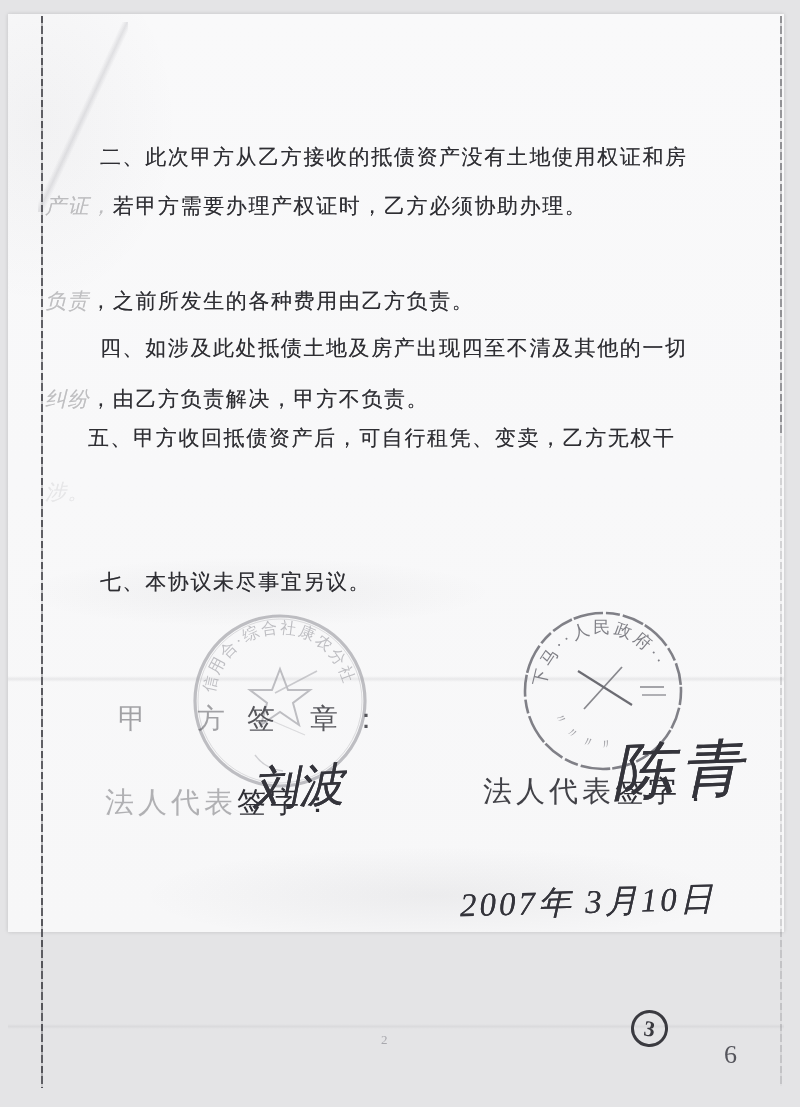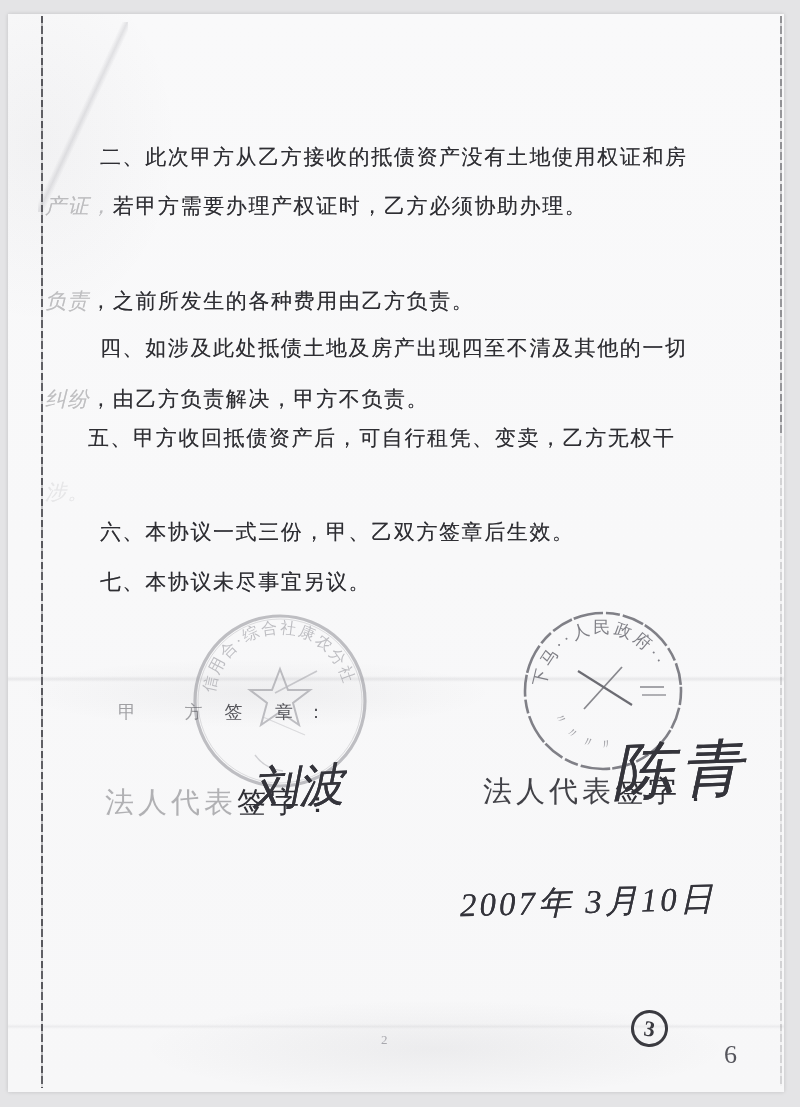--- a/index.html
+++ b/index.html
@@ -3,21 +3,21 @@
 <meta charset="utf-8">
 <style>
   html,body{margin:0;padding:0;}
   body{
     width:800px;height:1107px;position:relative;overflow:hidden;
     background:#e4e4e6;
     font-family:"Liberation Serif","DejaVu Serif",serif;
   }
   
   .paper{
-    position:absolute;left:8px;top:14px;width:776px;height:1078px;
+    position:absolute;left:8px;top:14px;width:776px;height:918px;
     background:
       radial-gradient(ellipse 340px 50px at 32% 63%, rgba(60,60,70,.05), transparent 70%),
       radial-gradient(ellipse 420px 70px at 55% 96%, rgba(60,60,70,.06), transparent 70%),
       radial-gradient(ellipse 200px 260px at 4% 12%, rgba(60,60,70,.04), transparent 70%),
       linear-gradient(#f9f9fa,#f7f7f8);
     box-shadow:0 0 4px rgba(0,0,0,.15);
   }
   
   .edge-line{
     position:absolute;width:2px;
@@ -50,21 +50,21 @@
   .l1{top:178px;left:37px;}
   .l2{top:227px;left:92px;}
   .l3{top:273px;left:37px;}
   .l4{top:320px;left:92px;}
   .l5{top:371px;left:37px;}
   .l6{top:410px;left:80px;}
   .l7{top:464px;left:37px;opacity:.30;filter:blur(.5px);}
   .l8{top:504px;left:92px;}
   .l9{top:554px;left:92px;}
   
-  .sig-label{position:absolute;font-size:18px;color:#3a3a40;white-space:nowrap;}
+  .sig-label{position:absolute;font-size:28px;color:#3a3a40;white-space:nowrap;}
   .sig-label .lp{letter-spacing:22px;opacity:.45;filter:blur(.4px);}
   .sig-label .ls{letter-spacing:14px;opacity:.85;}
   .sig-a{top:686px;left:110px;}
   .sig-b{top:679px;left:479px;}
   .rep-label{position:absolute;font-size:29px;letter-spacing:4px;color:#2f2f35;white-space:nowrap;}
   .rep-a{top:769px;left:97px;}
   .rep-a .rp{opacity:.35;filter:blur(.4px);}
   .rep-b{top:758px;left:475px;}
   .rep-b .rp{opacity:.9;}
   .handwritten{
@@ -100,21 +100,20 @@
   <div class="crease mid"></div>
   <div class="crease low"></div>
 
   <div class="tline l0"><span class="faded"></span><span>二、此次甲方从乙方接收的抵债资产没有土地使用权证和房</span></div>
   <div class="tline l1"><span class="faded">产证，</span><span>若甲方需要办理产权证时，乙方必须协助办理。</span></div>
   <div class="tline l3"><span class="faded">负责</span><span>，之前所发生的各种费用由乙方负责。</span></div>
   <div class="tline l4"><span class="faded"></span><span>四、如涉及此处抵债土地及房产出现四至不清及其他的一切</span></div>
   <div class="tline l5"><span class="faded">纠纷</span><span>，由乙方负责解决，甲方不负责。</span></div>
   <div class="tline l6"><span class="faded"></span><span>五、甲方收回抵债资产后，可自行租凭、变卖，乙方无权干</span></div>
   <div class="tline l7"><span class="faded">涉。</span><span></span></div>
-  <div class="tline l8"><span class="faded"></span><span>六、本协议一式三份，甲、乙双方签章后生效。</span></div>
   <div class="tline l9"><span class="faded"></span><span>七、本协议未尽事宜另议。</span></div>
 
   <svg class="seal seal-left" width="206" height="212" viewBox="0 0 206 212">
     <defs>
       <path id="arcL" d="M 37,104 A 66,66 0 1 1 169,104"></path>
     </defs>
     <circle cx="103" cy="106" r="85" fill="none" stroke="#8f8f96" stroke-width="3.2"></circle>
     <circle cx="103" cy="106" r="82" fill="none" stroke="#8f8f96" stroke-width="1" opacity=".5"></circle>
     <text font-size="16" fill="#8f8f96" letter-spacing="2" font-family="'Liberation Serif',serif">
       <textPath href="#arcL" startOffset="6">信用合·综合社康农分社</textPath>

